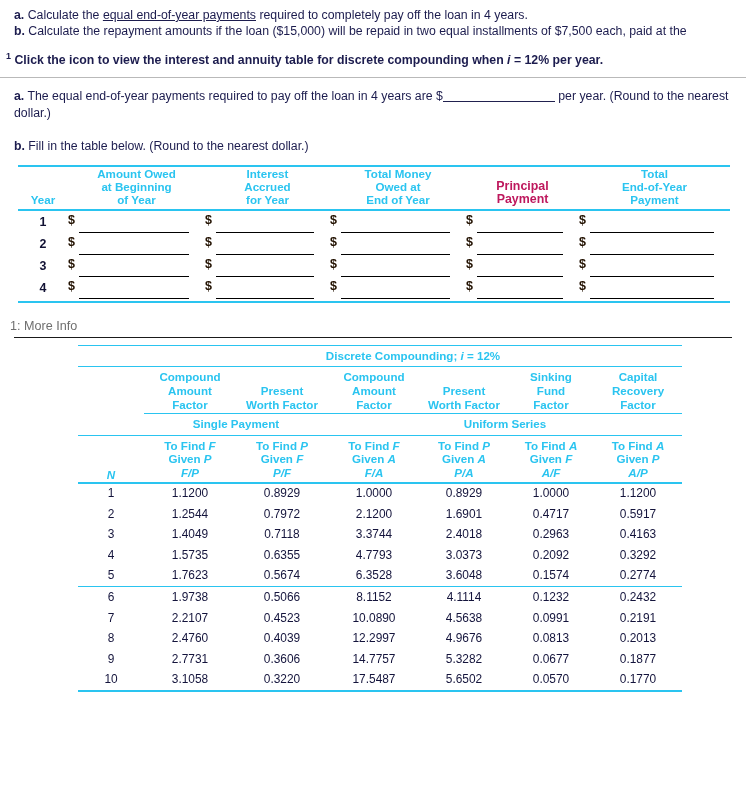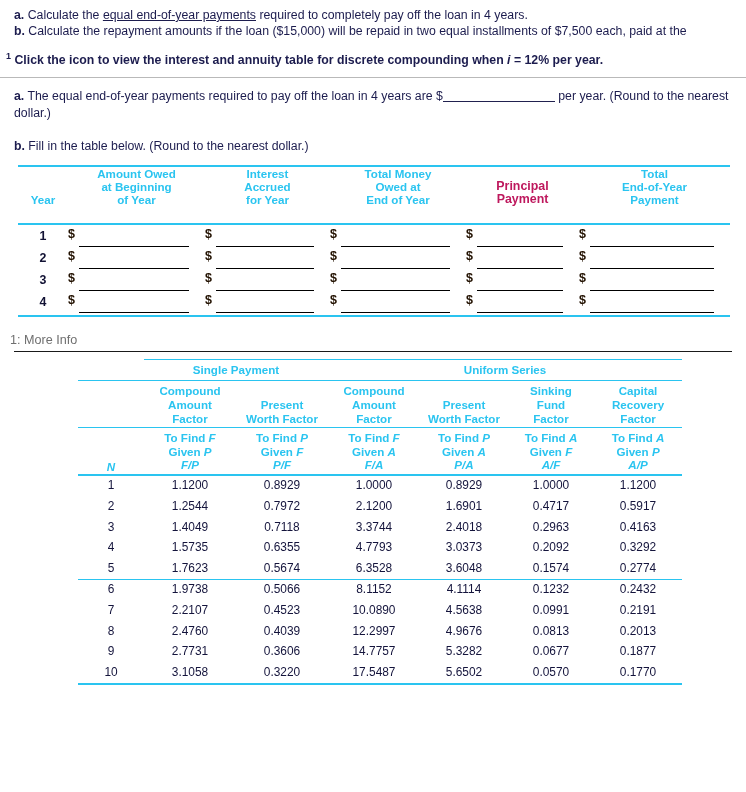--- a/index.html
+++ b/index.html
@@ -85,21 +85,21 @@
     height: 2px;
     background: #2ac4f0;
     width: 712px;
   }
   .fill-head th {
     color: #2ac4f0;
     font-weight: bold;
     font-size: 11.6px;
     line-height: 13.4px;
     text-align: center;
-    padding-bottom: 16px;
+    padding-bottom: 2px;
     vertical-align: bottom;
   }
   .fill-head th.col-year { font-size: 11.6px; }
   .fill-head th.col-pp {
     color: #be185d;
     font-size: 12.4px;
   }
   .fill-row td {
     height: 22px;
     font-size: 12px;
@@ -444,25 +444,23 @@
       <col style="width:66px">
       <col style="width:92px">
       <col style="width:92px">
       <col style="width:92px">
       <col style="width:88px">
       <col style="width:86px">
       <col style="width:88px">
     </colgroup>
     <tbody>
 
-
       <tr>
-        <td></td>
-        <td class="r-thin grp-cell" colspan="2">Single Payment</td>
-        <td class="r-thin grp-cell" colspan="4">Uniform Series</td>
+        <td class="r-thin"></td>
+        <td class="r-thin title-cell" colspan="6"><span>Discrete Compounding;</span> <span class="ital">i</span><span> = 12%</span></td>
       </tr>
 
       <tr>
         <td class="r-thin"></td>
         <td class="r-thin hdr-cell">
           <div>Compound</div>
           <div>Amount</div>
           <div>Factor</div>
         </td>
         <td class="r-thin hdr-cell">
@@ -481,20 +479,26 @@
         <td class="r-thin hdr-cell">
           <div>Sinking</div>
           <div>Fund</div>
           <div>Factor</div>
         </td>
         <td class="r-thin hdr-cell">
           <div>Capital</div>
           <div>Recovery</div>
           <div>Factor</div>
         </td>
+      </tr>
+
+      <tr>
+        <td></td>
+        <td class="r-thin grp-cell" colspan="2">Single Payment</td>
+        <td class="r-thin grp-cell" colspan="4">Uniform Series</td>
       </tr>
 
       <tr>
         <td class="r-thin ncell">N</td>
         <td class="r-thin find-cell">
           <div><span>To Find </span><span class="ital">F</span></div>
           <div><span>Given </span><span class="ital">P</span></div>
           <div class="ital">F/P</div>
         </td>
         <td class="r-thin find-cell">

